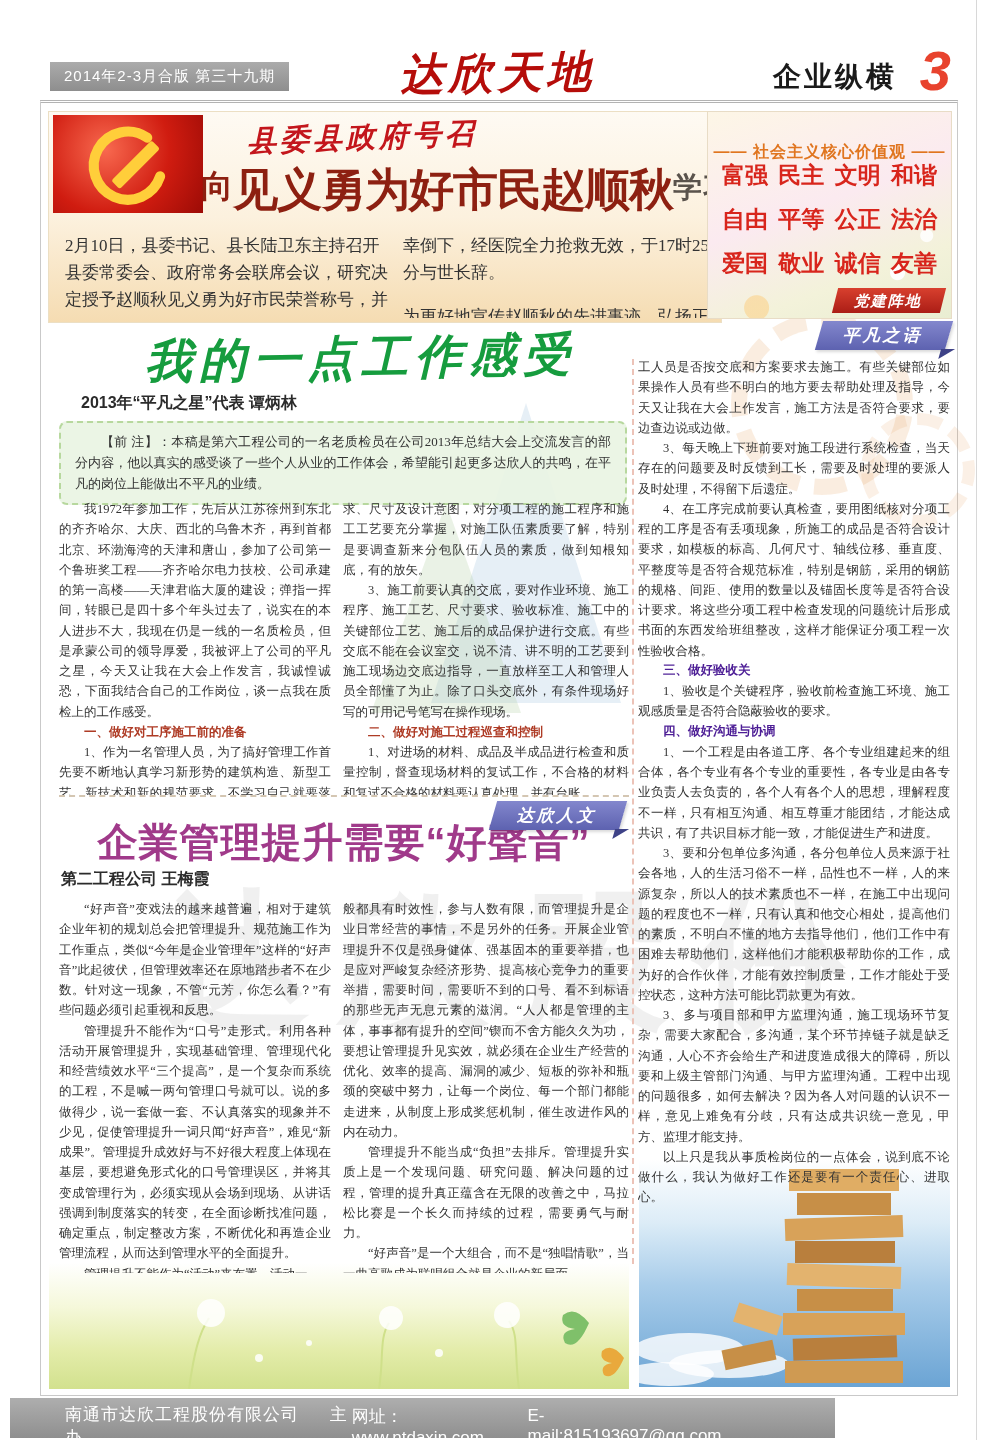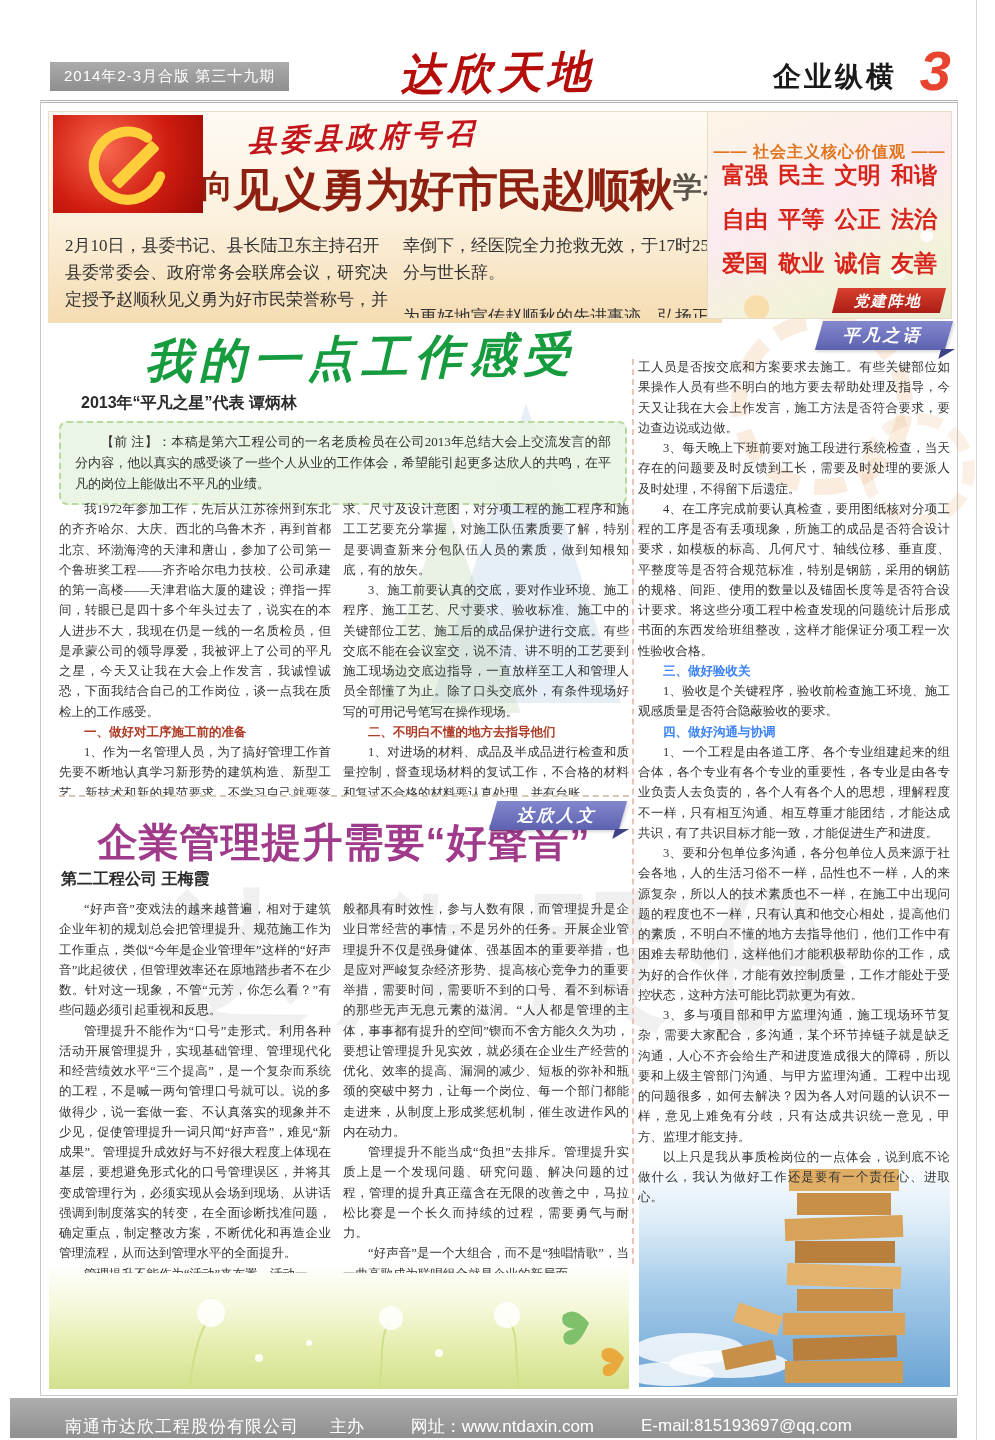--- a/index.html
+++ b/index.html
@@ -79,21 +79,21 @@
   .star-byline{position:absolute;left:40px;top:290px;width:560px;text-align:left;font-size:16px;font-weight:bold;
       color:#2b2b2b;z-index:2;font-family:"Liberation Sans",sans-serif;}
   .preface{position:absolute;left:18px;top:318px;width:568px;box-sizing:border-box;padding:9px 14px;z-index:2;
       background:rgba(233,244,227,.92);border:2px dashed #b7d89e;border-radius:8px;font-size:13px;line-height:1.6;
       text-align:justify;}
   .preface p{margin:0;text-indent:2em;}
   .col{position:absolute;overflow:hidden;font-size:12.5px;line-height:1.62;z-index:2;}
   .col .blk{margin:0;text-align:justify;text-indent:2em;}
   .col .blk.cont{text-indent:0;}
   .col .blk.h-red{color:#ae3b25;font-weight:bold;font-family:"Liberation Sans",sans-serif;}
-  .col .blk.h-green{color:#3b82f6;font-weight:bold;font-family:Liberation Sans, sans-serif;}
+  .col .blk.h-green{color:#4c1d95;font-weight:bold;font-family:Liberation Mono, monospace;}
   .star-c1{left:18px;top:396px;width:272px;height:296px;}
   .star-c2{left:302px;top:396px;width:286px;height:296px;}
   .star-c3{left:597px;top:254px;width:312px;height:903px;}
 
   .hr-dash{position:absolute;left:18px;top:692px;width:570px;border-top:2px dashed #d4c6b2;z-index:1;}
   .v-dash{position:absolute;left:591px;top:256px;height:905px;border-left:2px dashed #ecc3b8;z-index:1;}
 
   
   .voice-title{position:absolute;left:20px;top:712px;width:566px;text-align:center;font-size:40px;font-weight:900;
       color:#a03a8a;letter-spacing:1px;z-index:2;font-family:"Liberation Sans",sans-serif;}
@@ -102,21 +102,21 @@
   .voice-c1{left:18px;top:796px;width:272px;height:374px;}
   .voice-c2{left:302px;top:796px;width:286px;height:374px;}
 
   
   .dandelion{position:absolute;left:8px;top:1160px;width:580px;height:126px;z-index:0;
       background:linear-gradient(180deg,rgba(255,255,255,0) 0%,#f5f8da 35%,#e3eca9 70%,#d2e18e 100%);}
   .wood-photo{position:absolute;left:598px;top:1056px;width:311px;height:228px;z-index:0;overflow:hidden;
       background:linear-gradient(180deg,rgba(255,255,255,0) 0%,#dcecf7 28%,#a9cdea 55%,#6ba4d4 100%);}
 
   
-  .footer{position:absolute;left:10px;top:1398px;width:947px;height:40px;box-sizing:border-box;
+  .footer{position:absolute;left:10px;top:1398px;width:825px;height:40px;box-sizing:border-box;
       background:linear-gradient(#aeaeae,#8f8f8f);color:#fff;display:flex;align-items:center;
       font-family:"Liberation Sans",sans-serif;font-size:17px;padding:16px 105px 0 55px;justify-content:space-between;}
   .footer .pub{letter-spacing:1px;}
   .footer .role{margin-left:26px;}
 </style>
 </head>
 <body>
 
 <div class="page">
 
@@ -187,21 +187,21 @@
       <p>【前 注】：本稿是第六工程公司的一名老质检员在公司2013年总结大会上交流发言的部分内容，他以真实的感受谈了一些个人从业的工作体会，希望能引起更多达欣人的共鸣，在平凡的岗位上能做出不平凡的业绩。</p>
     </div>
     <div class="col star-c1">
         <p class="blk p">我1972年参加工作，先后从江苏徐州到东北的齐齐哈尔、大庆、西北的乌鲁木齐，再到首都北京、环渤海湾的天津和唐山，参加了公司第一个鲁班奖工程——齐齐哈尔电力技校、公司承建的第一高楼——天津君临大厦的建设；弹指一挥间，转眼已是四十多个年头过去了，说实在的本人进步不大，我现在仍是一线的一名质检员，但是承蒙公司的领导厚爱，我被评上了公司的平凡之星，今天又让我在大会上作发言，我诚惶诚恐，下面我结合自己的工作岗位，谈一点我在质检上的工作感受。</p>
         <p class="blk h-red">一、做好对工序施工前的准备</p>
         <p class="blk p">1、作为一名管理人员，为了搞好管理工作首先要不断地认真学习新形势的建筑构造、新型工艺、新技术和新的规范要求，不学习自己就要落伍，跟不上飞跃发展的需要。</p>
       </div>
     <div class="col star-c2">
         <p class="blk cont">求、尺寸及设计意图，对分项工程的施工程序和施工工艺要充分掌握，对施工队伍素质要了解，特别是要调查新来分包队伍人员的素质，做到知根知底，有的放矢。</p>
         <p class="blk p">3、施工前要认真的交底，要对作业环境、施工程序、施工工艺、尺寸要求、验收标准、施工中的关键部位工艺、施工后的成品保护进行交底。有些交底不能在会议室交，说不清、讲不明的工艺要到施工现场边交底边指导，一直放样至工人和管理人员全部懂了为止。除了口头交底外，有条件现场好写的可用记号笔写在操作现场。</p>
-        <p class="blk h-red">二、不明白不懂的地方去指导他们</p>
+        <p class="blk h-red">二、做好对施工过程巡查和控制</p>
         <p class="blk p">1、对进场的材料、成品及半成品进行检查和质量控制，督查现场材料的复试工作，不合格的材料和复试不合格的材料要认真处理，并有台账。</p>
       </div>
     <div class="col star-c3">
         <p class="blk cont">工人员是否按交底和方案要求去施工。有些关键部位如果操作人员有些不明白的地方要去帮助处理及指导，今天又让我在大会上作发言，施工方法是否符合要求，要边查边说或边做。</p>
         <p class="blk p">3、每天晚上下班前要对施工段进行系统检查，当天存在的问题要及时反馈到工长，需要及时处理的要派人及时处理，不得留下后遗症。</p>
         <p class="blk p">4、在工序完成前要认真检查，要用图纸核对分项工程的工序是否有丢项现象，所施工的成品是否符合设计要求，如模板的标高、几何尺寸、轴线位移、垂直度、平整度等是否符合规范标准，特别是钢筋，采用的钢筋的规格、间距、使用的数量以及锚固长度等是否符合设计要求。将这些分项工程中检查发现的问题统计后形成书面的东西发给班组整改，这样才能保证分项工程一次性验收合格。</p>
         <p class="blk h-green">三、做好验收关</p>
         <p class="blk p">1、验收是个关键程序，验收前检查施工环境、施工观感质量是否符合隐蔽验收的要求。</p>
         <p class="blk h-green">四、做好沟通与协调</p>
         <p class="blk p">1、一个工程是由各道工序、各个专业组建起来的组合体，各个专业有各个专业的重要性，各专业是由各专业负责人去负责的，各个人有各个人的思想，理解程度不一样，只有相互沟通、相互尊重才能团结，才能达成共识，有了共识目标才能一致，才能促进生产和进度。</p>

